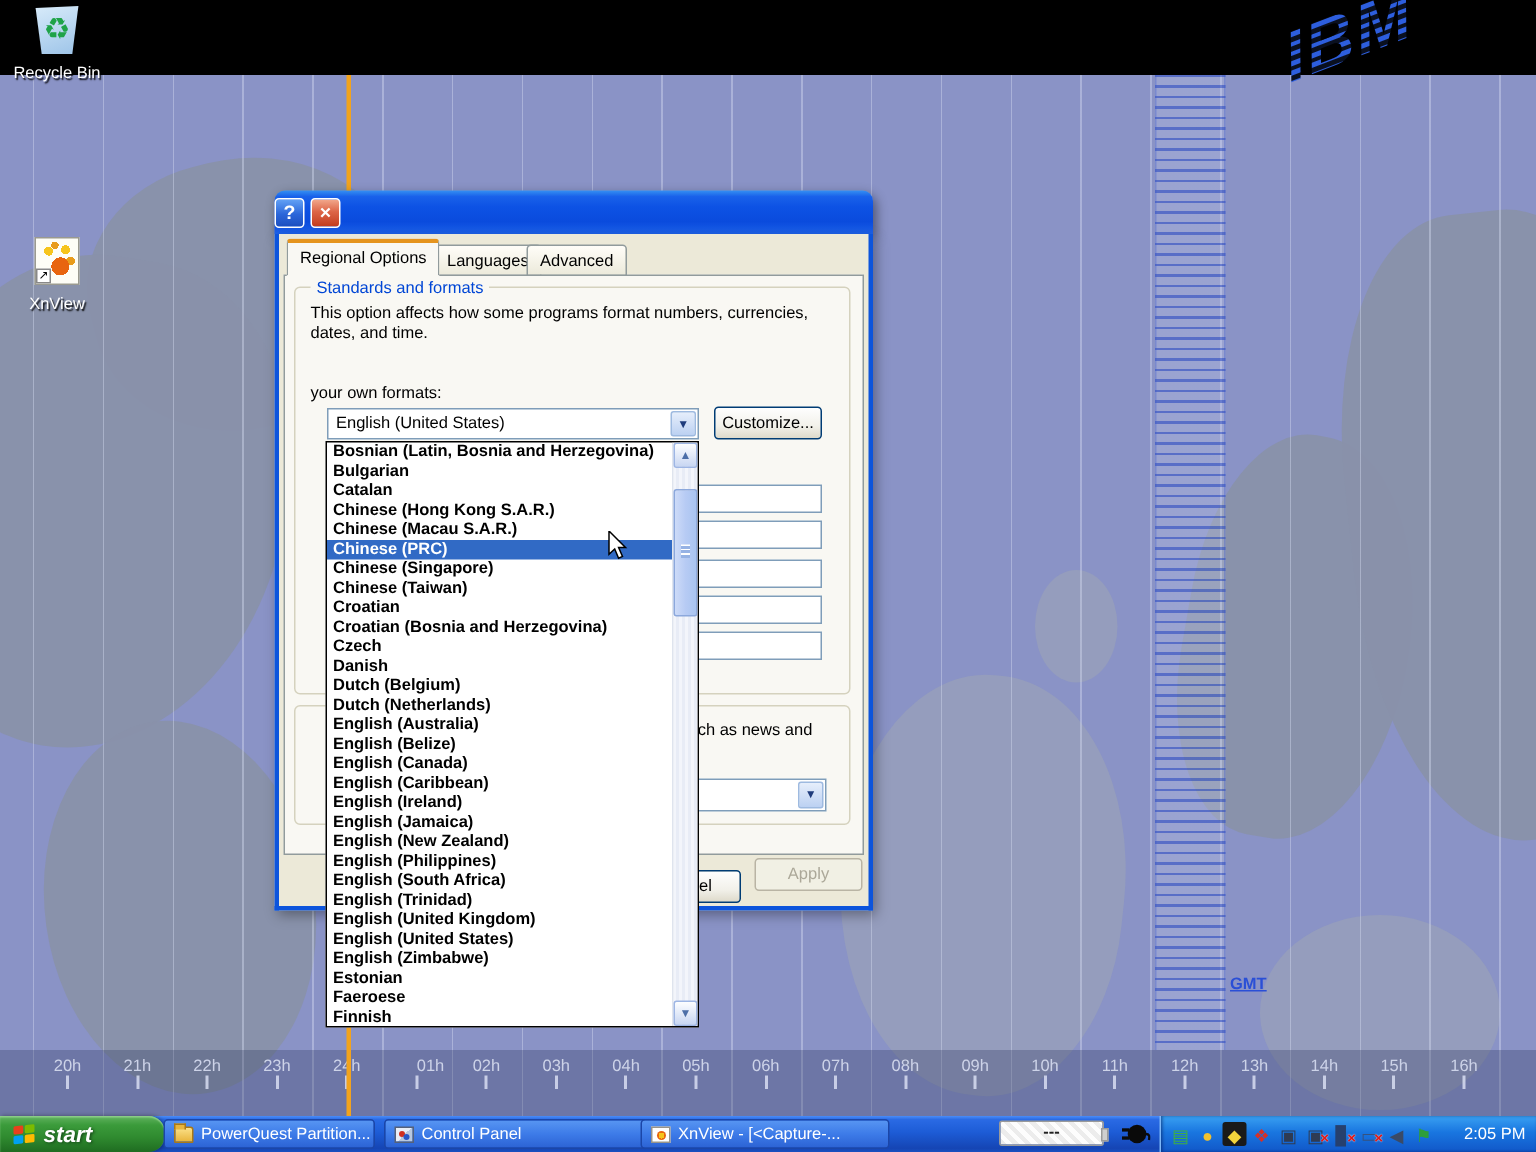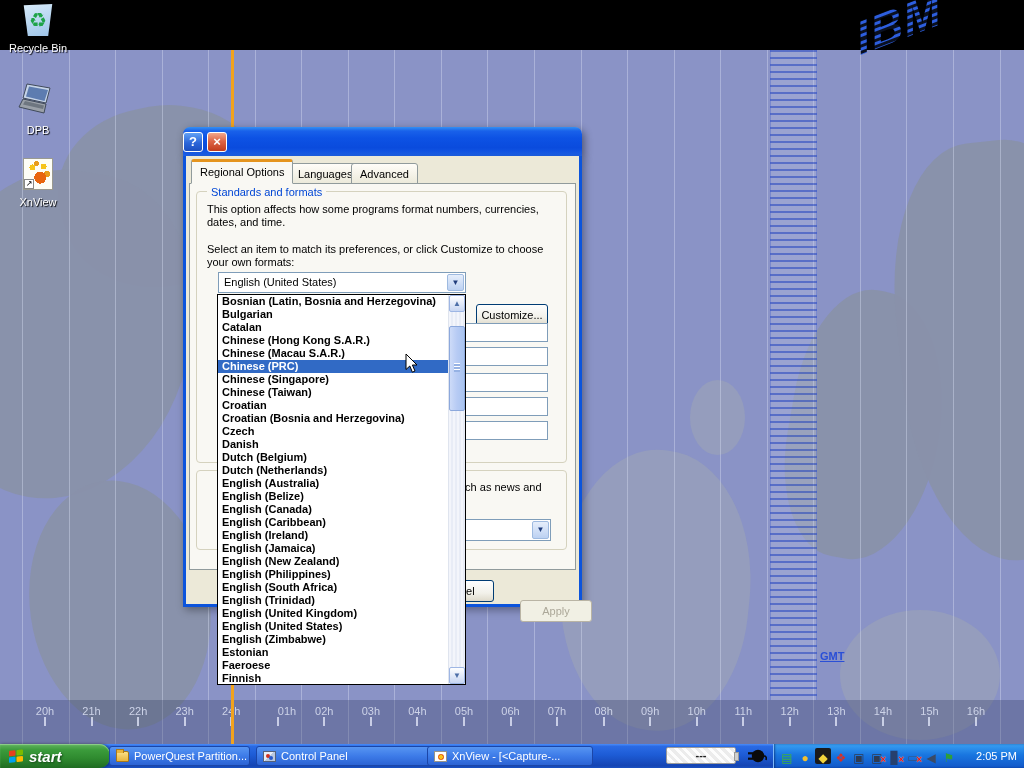--- a/index.html
+++ b/index.html
@@ -205,31 +205,20 @@
   <div id="meridian-line"></div>
 
   <div id="topstrip">
     <div id="ibm-logo">IBM</div>
   </div>
 
   <div class="desk-icon" id="icon-recycle">
     <span class="img bin-shape"><span>♻</span></span>
     <div class="lbl">Recycle Bin</div>
   </div>
-  <div class="desk-icon" id="icon-dpb">
-    <span class="img">
-      <svg width="40" height="36" viewBox="0 0 40 36">
-        <polygon points="9,2 32,6 28,21 5,16" fill="#c6d4e8" stroke="#404a5a"></polygon>
-        <polygon points="11,4.5 30,8 26.5,19 8,14.5" fill="#5d7cb0"></polygon>
-        <polygon points="5,17 28,22 26,31 1,25" fill="#9aa0a8" stroke="#404a5a"></polygon>
-        <polygon points="7,19 26,23.5 25,27 5,22.5" fill="#6e7680"></polygon>
-      </svg>
-    </span>
-    <div class="lbl">DPB</div>
-  </div>
   <div class="desk-icon" id="icon-xnview">
     <span class="img xn-shape">
       <span class="xn-swirl"></span>
       <span class="shortcut-badge">↗</span>
     </span>
     <div class="lbl">XnView</div>
   </div>
 
   <div id="dlg-title">
     <span class="tbtn help">?</span>
@@ -240,43 +229,42 @@
 
   <div class="tab active" style="left:191px;top:159px;">Regional Options</div>
   <div class="tab" style="left:289px;top:163px;">Languages</div>
   <div class="tab" style="left:351px;top:163px;">Advanced</div>
   <div id="tab-page"></div>
 
   <div class="groupbox" style="left:196px;top:191px;width:371px;height:272px;"></div>
   <div class="group-label" style="left:207px;top:186px;">Standards and formats</div>
   <div class="body-text" style="left:207px;top:203px;">This option affects how some programs format numbers, currencies,</div>
   <div class="body-text" style="left:207px;top:216px;">dates, and time.</div>
-  <div class="body-text" style="left:207px;top:243px;">Select an item to match its preferences, or click Customize to choose</div>
   <div class="body-text" style="left:207px;top:256px;">your own formats:</div>
 
   <div class="combo" style="left:218px;top:272px;width:248px;height:21px;">
     <span class="val">English (United States)</span>
     <span class="drop">▼</span>
   </div>
-  <div class="xp-btn" style="left:476px;top:271px;width:72px;margin-top:33px;">Customize...</div>
+  <div class="xp-btn" style="left:476px;top:271px;width:72px;">Customize...</div>
 
   <div class="textfield" style="left:224px;top:323px;width:324px;height:19px;"></div>
   <div class="textfield" style="left:224px;top:347px;width:324px;height:19px;"></div>
   <div class="textfield" style="left:224px;top:373px;width:324px;height:19px;"></div>
   <div class="textfield" style="left:224px;top:397px;width:324px;height:19px;"></div>
   <div class="textfield" style="left:224px;top:421px;width:324px;height:19px;"></div>
 
   <div class="groupbox" style="left:196px;top:470px;width:371px;height:80px;"></div>
   <div class="body-text" style="left:459px;top:481px;">uch as news and</div>
   <div class="combo" style="left:420px;top:519px;width:131px;height:22px;">
     <span class="drop">▼</span>
   </div>
 
   <div class="xp-btn" style="left:421px;top:580px;width:73px;">Cancel</div>
-  <div class="xp-btn disabled" style="left:503px;top:600px;width:72px;margin-left:17px;">Apply</div>
+  <div class="xp-btn disabled" style="left:503px;top:572px;width:72px;">Apply</div>
 
   <div id="lang-list">
     <div id="lang-items">
         <div class="list-item">Bosnian (Latin, Bosnia and Herzegovina)</div>
         <div class="list-item">Bulgarian</div>
         <div class="list-item">Catalan</div>
         <div class="list-item">Chinese (Hong Kong S.A.R.)</div>
         <div class="list-item">Chinese (Macau S.A.R.)</div>
         <div class="list-item selected">Chinese (PRC)</div>
         <div class="list-item">Chinese (Singapore)</div>

